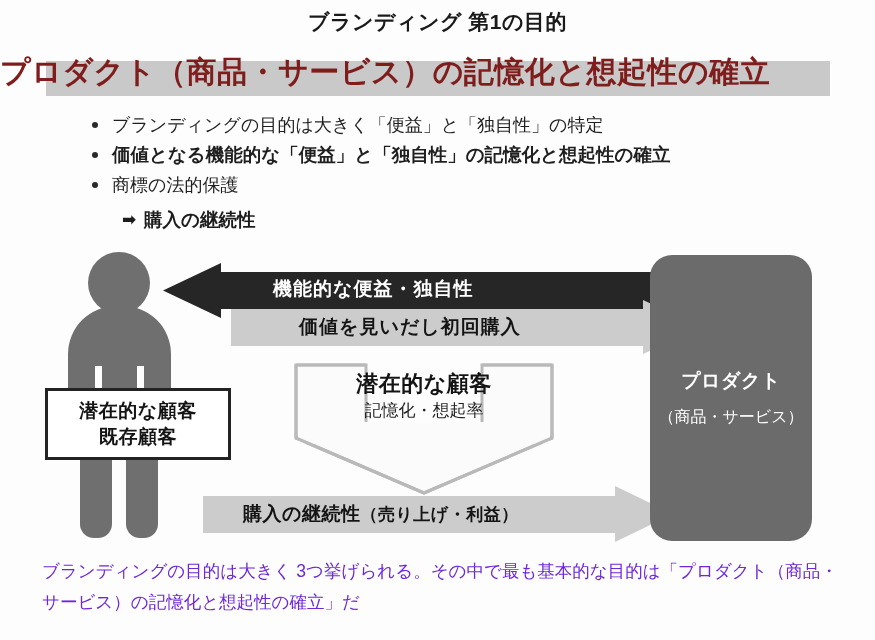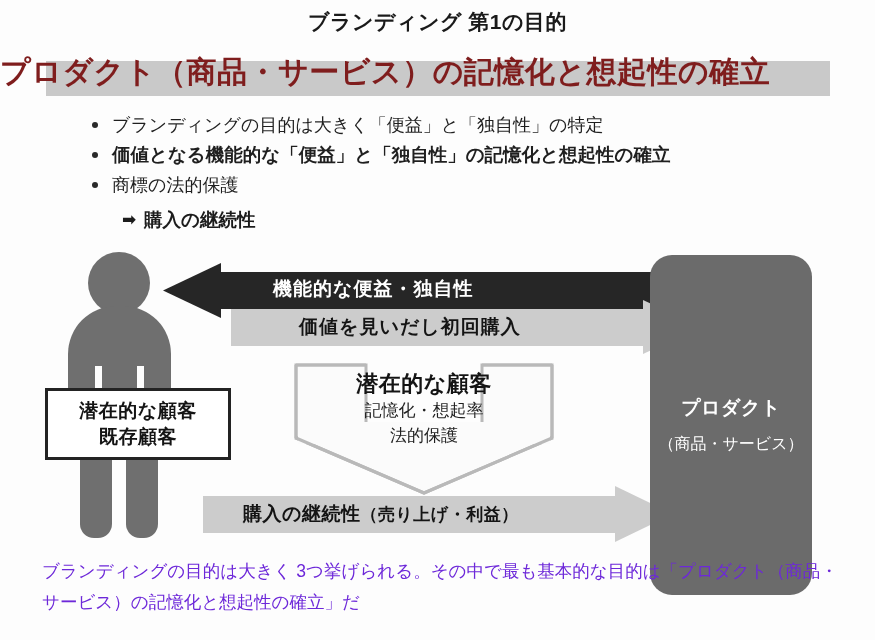--- a/index.html
+++ b/index.html
@@ -86,21 +86,21 @@
     align-items:center; justify-content:center;
     z-index:5;
   }
   .person-sign span {
     display:block; font-size:19px; font-weight:bold; line-height:26px;
     color:#141414; letter-spacing:0.5px;
   }
 
   
   .product {
-    position:absolute; left:650px; top:7px; width:162px; height:340px;
+    position:absolute; left:650px; top:7px; width:162px; height:286px;
     background:#6b6b6b; border-radius:22px;
     display:flex; flex-direction:column;
     align-items:center; justify-content:center;
     color:#ffffff;
   }
   .product .p1 { font-size:19px; font-weight:bold; letter-spacing:0.5px; }
   .product .p2 { font-size:16px; margin-top:13px; letter-spacing:0px; }
 
   
   .arrow-black { position:absolute; left:163px; top:15px; width:512px; height:55px; }
@@ -230,21 +230,20 @@
         <path d="M3,3 L73,3 L73,76 L3,76 Z" fill="#fbfbfb" stroke="#b9b9b9" stroke-width="3"></path>
         <path d="M189,3 L259,3 L259,76 L189,76 Z" fill="#fbfbfb" stroke="#b9b9b9" stroke-width="3"></path>
         <path d="M3,76 L259,76 L131,131 Z" fill="#fbfbfb" stroke="#b9b9b9" stroke-width="3"></path>
         <rect x="5" y="60" width="252" height="22" fill="#fbfbfb"></rect>
         <path d="M3,3 L73,3 M3,3 L3,76 M189,3 L259,3 M259,3 L259,76" fill="none" stroke="#b9b9b9" stroke-width="3"></path>
         <path d="M3,76 L131,131 L259,76" fill="none" stroke="#b9b9b9" stroke-width="3"></path>
       </svg>
       <div class="text">
         <div class="t1">潜在的な顧客</div>
         <div class="t2">記憶化・想起率</div>
-        <div class="t2">法的保護</div>
       </div>
     </div>
 
     <div class="arrow-gray2">
       <div class="bar"></div>
       <div class="head"></div>
       <div class="label">
         <span>購入の継続性</span><span class="sub">（売り上げ・利益）</span>
       </div>
     </div>

